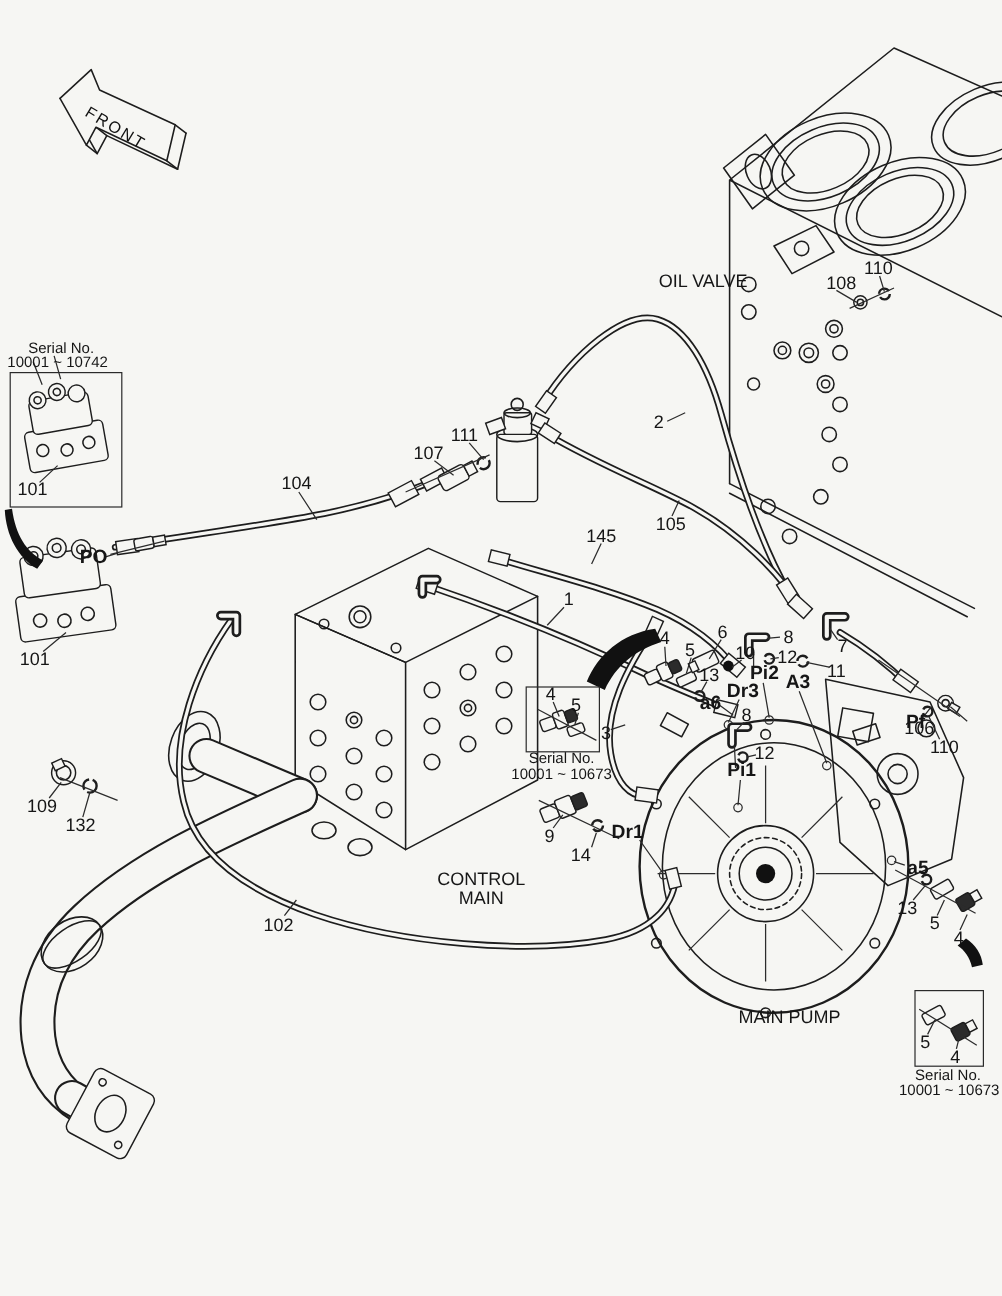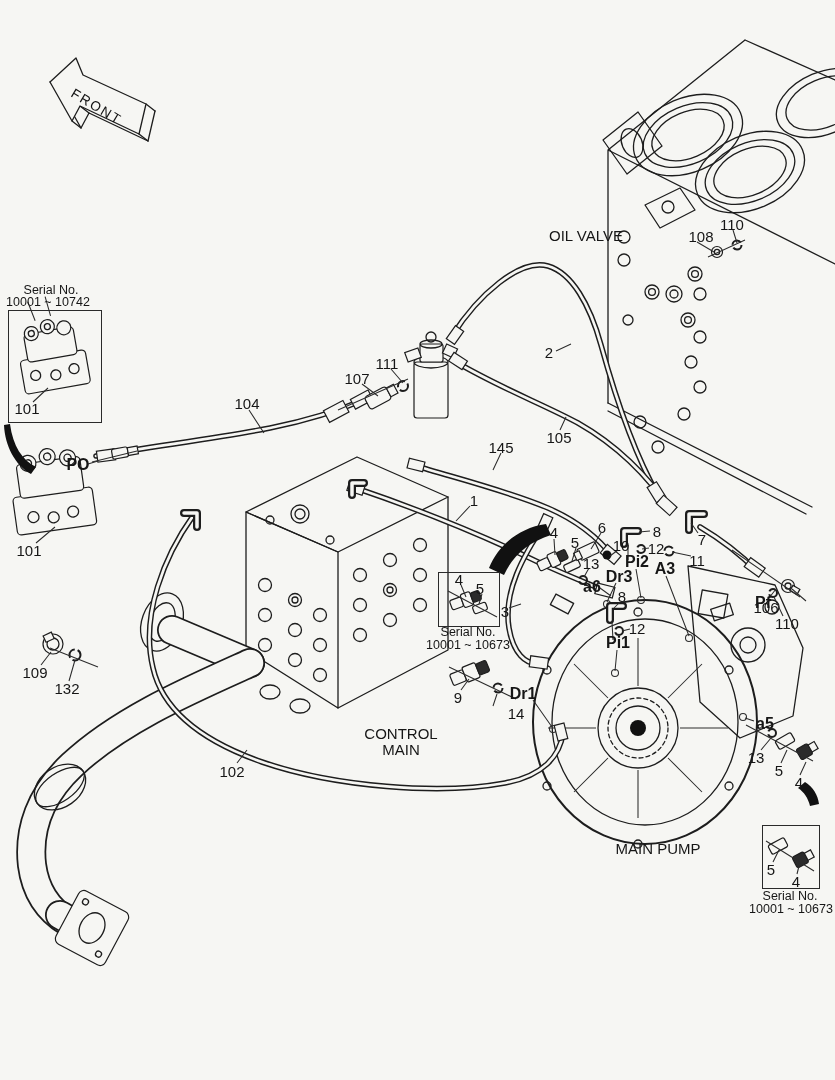--- a/index.html
+++ b/index.html
@@ -415,21 +415,21 @@
 <span class="txt" style="left:621px;top:545px">10</span>
 <span class="txt" style="left:656px;top:548px">12</span>
 <span class="txt" style="left:697px;top:560px">11</span>
 <span class="txt" style="left:591px;top:563px">13</span>
 <span class="txt" style="left:622px;top:596px">8</span>
 <span class="txt" style="left:637px;top:628px">12</span>
 <span class="txt" style="left:766px;top:607px">106</span>
 <span class="txt" style="left:787px;top:623px">110</span>
 <span class="txt" style="left:505px;top:611px">3</span>
 <span class="txt" style="left:458px;top:697px">9</span>
-<span class="txt" style="left:516px;top:713px">14</span>
+<span class="txt" style="left:484px;top:713px">14</span>
 <span class="txt" style="left:35px;top:672px">109</span>
 <span class="txt" style="left:67px;top:688px">132</span>
 <span class="txt" style="left:232px;top:771px">102</span>
 <span class="txt" style="left:29px;top:550px">101</span>
 <span class="txt" style="left:756px;top:757px">13</span>
 <span class="txt" style="left:779px;top:770px">5</span>
 <span class="txt" style="left:799px;top:782px">4</span>
 
 </div>
 

